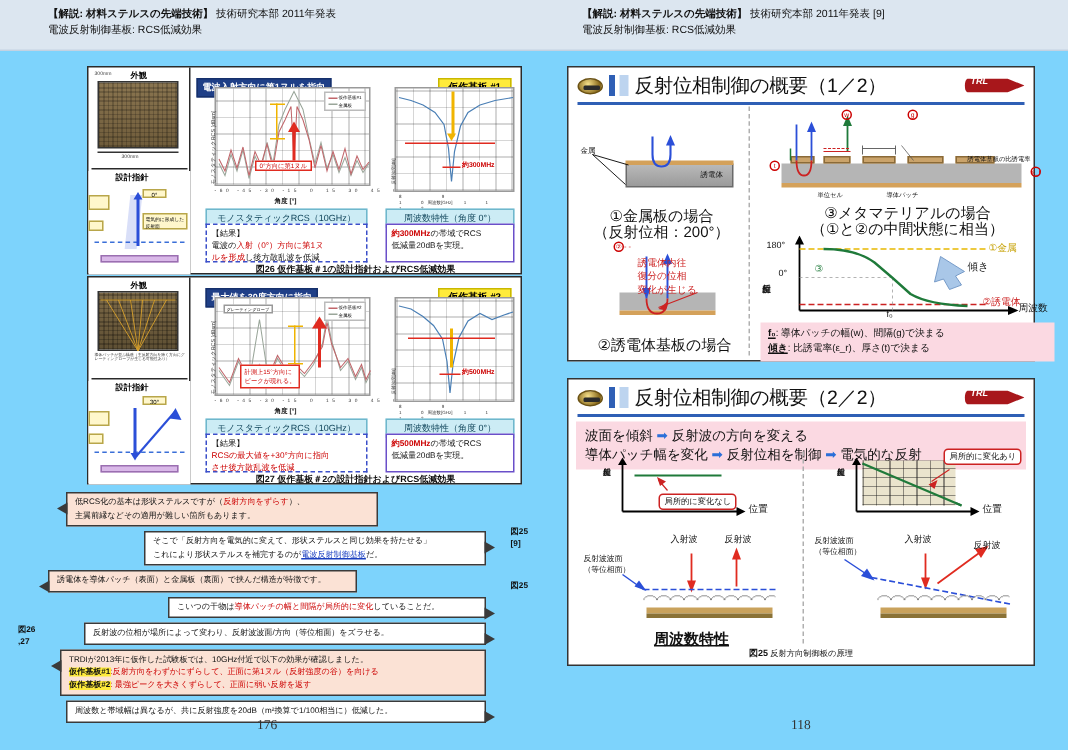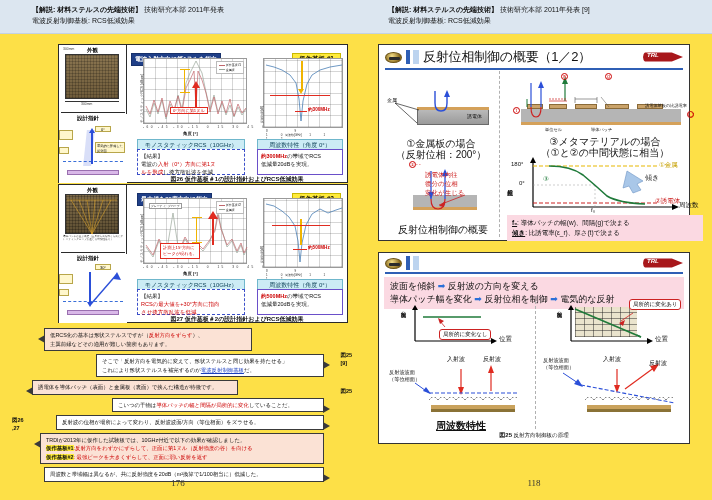--- a/index.html
+++ b/index.html
@@ -4,21 +4,21 @@
 <style>
   * { box-sizing: border-box; }
   html, body { margin:0; padding:0; }
   body {
     width:712px; height:500px;
     background:#ffffff;
     font-family:"Liberation Sans","DejaVu Sans",sans-serif;
     overflow:hidden;
   }
   .spread { display:flex; width:712px; height:500px; }
-  .page { position:relative; height:500px; background:#fde047; }
+  .page { position:relative; height:500px; background:#7dd3fc; }
   .page-left  { width:356px; }
   .page-right { width:356px; }
 
   
   .hdr {
     position:absolute; left:0; top:0; width:100%; height:34px;
     background:#dce6f0; border-bottom:1px solid #c3d2e2;
   }
   .hdr-inner { padding:4px 0 0 32px; }
   .hdr-l1 { font-size:7px; color:#111; letter-spacing:0px; white-space:nowrap; line-height:11px; }
@@ -493,21 +493,21 @@
           <line x1="52" y1="40" x2="78" y2="30" stroke="#cc2222" stroke-width="0.8"></line>
           <polygon points="52,41 58,36 57,42" fill="#cc2222"></polygon>
         </svg>
         <div class="tinylbl" style="left:22px;top:-4px;">
           <span class="circnum">②</span><span style="color:#cc2222;">- -</span>
         </div>
       </div>
       <div class="tinylbl redtext" style="left:46px;top:126px;font-size:6.5px;">誘電体内往</div>
       <div class="tinylbl redtext" style="left:46px;top:135px;font-size:6.5px;">復分の位相</div>
       <div class="tinylbl redtext" style="left:46px;top:144px;font-size:6.5px;">変化が生じる</div>
-      <div class="jpcap" style="position:absolute;left:8px;top:178px;width:112px;">反射位相制御の概要</div>
+      <div class="jpcap" style="position:absolute;left:8px;top:178px;width:112px;">②誘電体基板の場合</div>
 
       <div style="position:absolute;left:126px;top:32px;width:200px;height:60px;">
         <div style="position:absolute;left:16px;top:32px;width:160px;height:13px;background:#b5b5b5;"></div>
         <div style="position:absolute;left:16px;top:45px;width:160px;height:3px;background:#d4a15a;"></div>
         <div style="position:absolute;left:22px;top:27px;width:16px;height:5px;background:#caa36a;border:.5px solid #8a6a38;"></div>
         <div style="position:absolute;left:44px;top:27px;width:18px;height:5px;background:#caa36a;border:.5px solid #8a6a38;"></div>
         <div style="position:absolute;left:70px;top:27px;width:22px;height:5px;background:#caa36a;border:.5px solid #8a6a38;"></div>
         <div style="position:absolute;left:100px;top:27px;width:24px;height:5px;background:#caa36a;border:.5px solid #8a6a38;"></div>
         <div style="position:absolute;left:132px;top:27px;width:26px;height:5px;background:#caa36a;border:.5px solid #8a6a38;"></div>
         <svg width="200" height="60" style="position:absolute;left:0;top:0;">
@@ -566,20 +566,21 @@
         <div><span style="text-decoration:underline;font-weight:bold">f₀</span><span>: 導体パッチの幅(w)、間隔(g)で決まる</span></div>
         <div><span style="text-decoration:underline;font-weight:bold">傾き</span><span>: 比誘電率(ε_r)、厚さ(t)で決まる</span></div>
       </div>
     </div>
 
     <div class="slide" style="top:252px;height:192px;">
       <div class="slide-title">
         <span class="logo"></span>
         <span class="barmark"></span>
         <span class="barmark2"></span>
+        <span class="stitle">反射位相制御の概要（2／2）</span>
         <span class="trl">
           <span class="shape"></span>
             <span class="txt">TRL</span>
         </span>
       </div>
       <div class="underline-blue"></div>
 
       <div class="pinkband">
         <div>
           <span>波面を傾斜</span>

